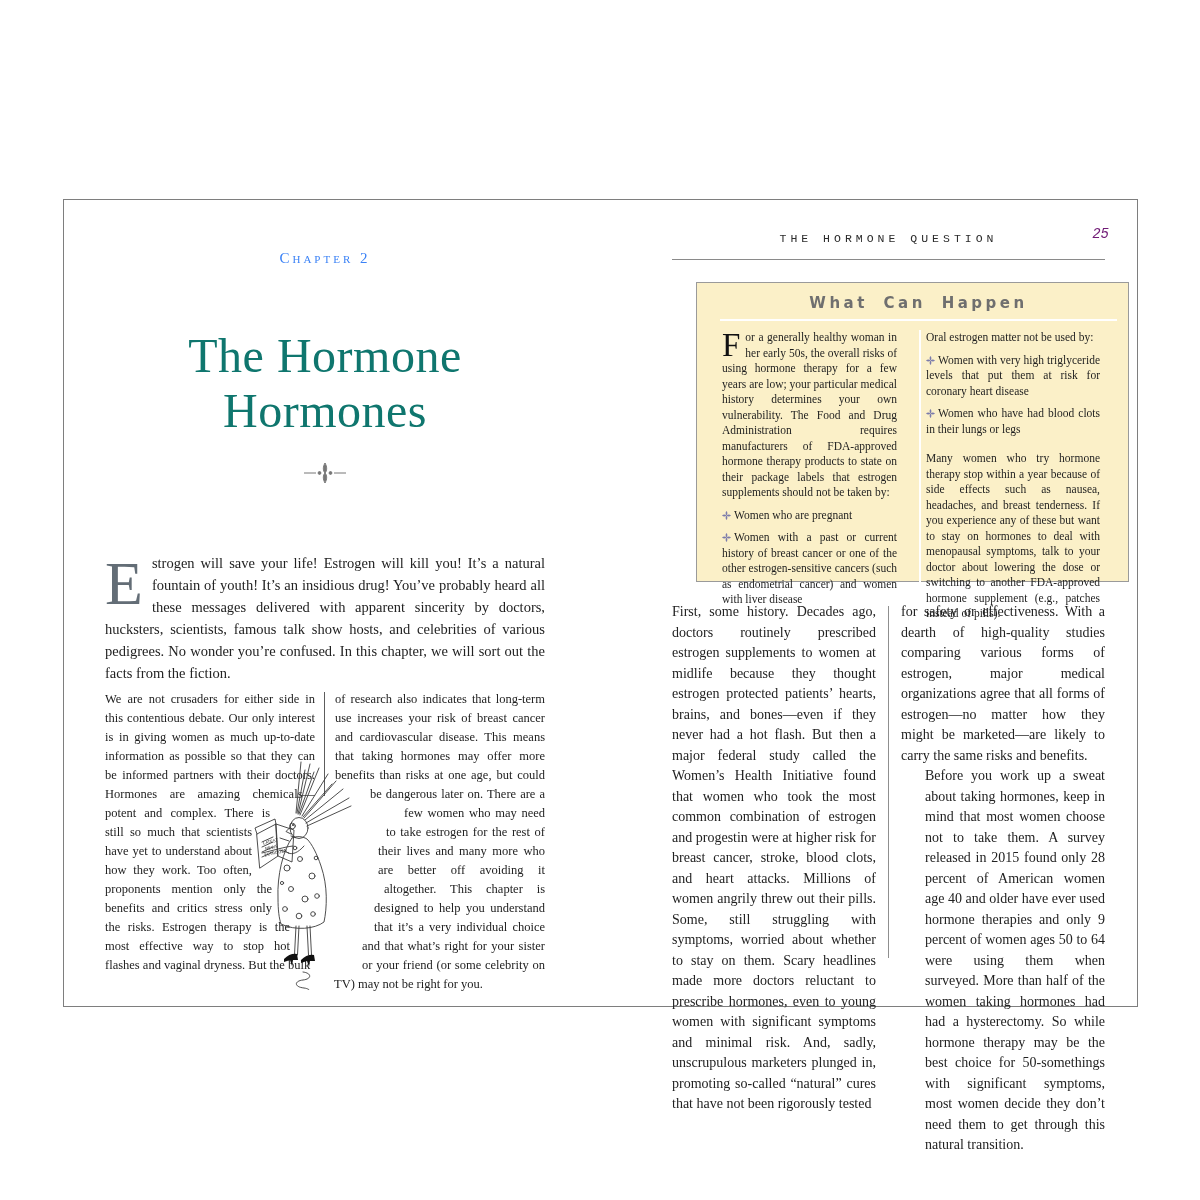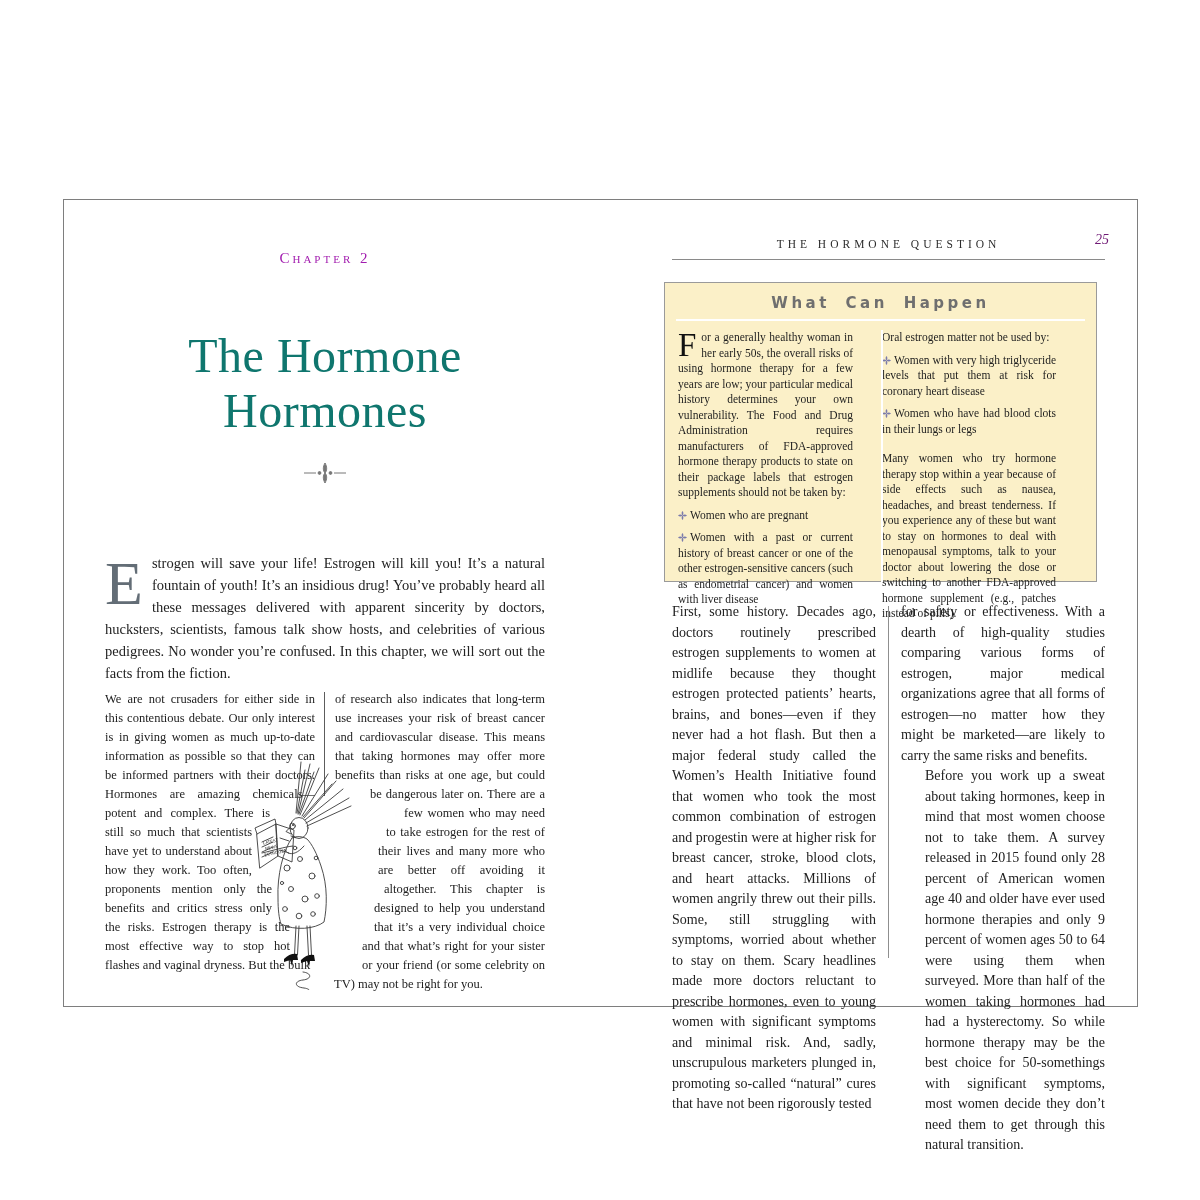--- a/index.html
+++ b/index.html
@@ -14,21 +14,21 @@
   }
   *{margin:0;padding:0;box-sizing:border-box;}
   html,body{width:1200px;height:1200px;background:#ffffff;font-family:"Liberation Serif",serif;color:var(--ink);}
   #spread{
     position:absolute;left:63px;top:199px;width:1075px;height:808px;
     border:1px solid #7e7e7e;background:#fff;
   }
   
   .chapter-label{
     position:absolute;left:41px;top:50px;width:440px;text-align:center;
-    font-variant:small-caps;letter-spacing:3px;font-size:15px;color:#a21caf;
+    font-variant:small-caps;letter-spacing:3px;font-size:15px;color:#3b82f6;
   }
   .book-title{
     position:absolute;left:21px;top:128px;width:480px;text-align:center;
     font-size:48px;line-height:55px;letter-spacing:0.5px;color:#0f766e;font-weight:400;
   }
   .title-ornament{
     position:absolute;left:41px;top:262px;width:440px;text-align:center;
   }
   .intro{
     position:absolute;left:41px;top:352px;width:440px;
@@ -49,35 +49,35 @@
   }
   .sp{float:right;}
   .spl{float:left;}
   .sp.c{clear:right;}
   .spl.c{clear:left;}
   .illustration{
     position:absolute;left:142px;top:68px;width:106px;height:232px;
   }
   
   .running-head-row{
-    position:absolute;left:608px;top:38px;width:433px;height:16px;
+    position:absolute;left:608px;top:32px;width:433px;height:16px;font-family:Liberation Mono, monospace;
   }
   .running-head{
     width:100%;text-align:center;font-size:11.5px;letter-spacing:4px;
     text-transform:uppercase;color:#2c2c2c;
   }
   .page-number{
     position:absolute;right:-4px;top:-6px;font-style:italic;font-size:14px;color:#701a75;
   }
   .head-rule{
     position:absolute;left:608px;top:59px;width:433px;height:1px;background:var(--rule);
   }
   .info-box{
-    position:absolute;left:600px;top:82px;width:433px;height:300px;
-    background:var(--box-bg);border:1px solid var(--box-border);
+    position:absolute;left:632px;top:82px;width:433px;height:300px;
+    background:var(--box-bg);border:1px solid var(--box-border);padding-left:12px;
   }
   .box-title{
     text-align:center;font-family:"DejaVu Sans",sans-serif;font-weight:bold;
     font-size:15px;letter-spacing:3.5px;word-spacing:7px;color:var(--box-title);
     padding-top:11px;
   }
   .box-title-rule{height:2px;background:#ffffff;margin:7px 11px 9px 11px;}
   .box-cols{display:flex;padding:0 13px 12px 13px;position:relative;}
   .box-col{width:189px;font-size:11.5px;line-height:15.5px;text-align:justify;color:#1e1e1e;}
   .box-col.first{padding-right:14px;}

